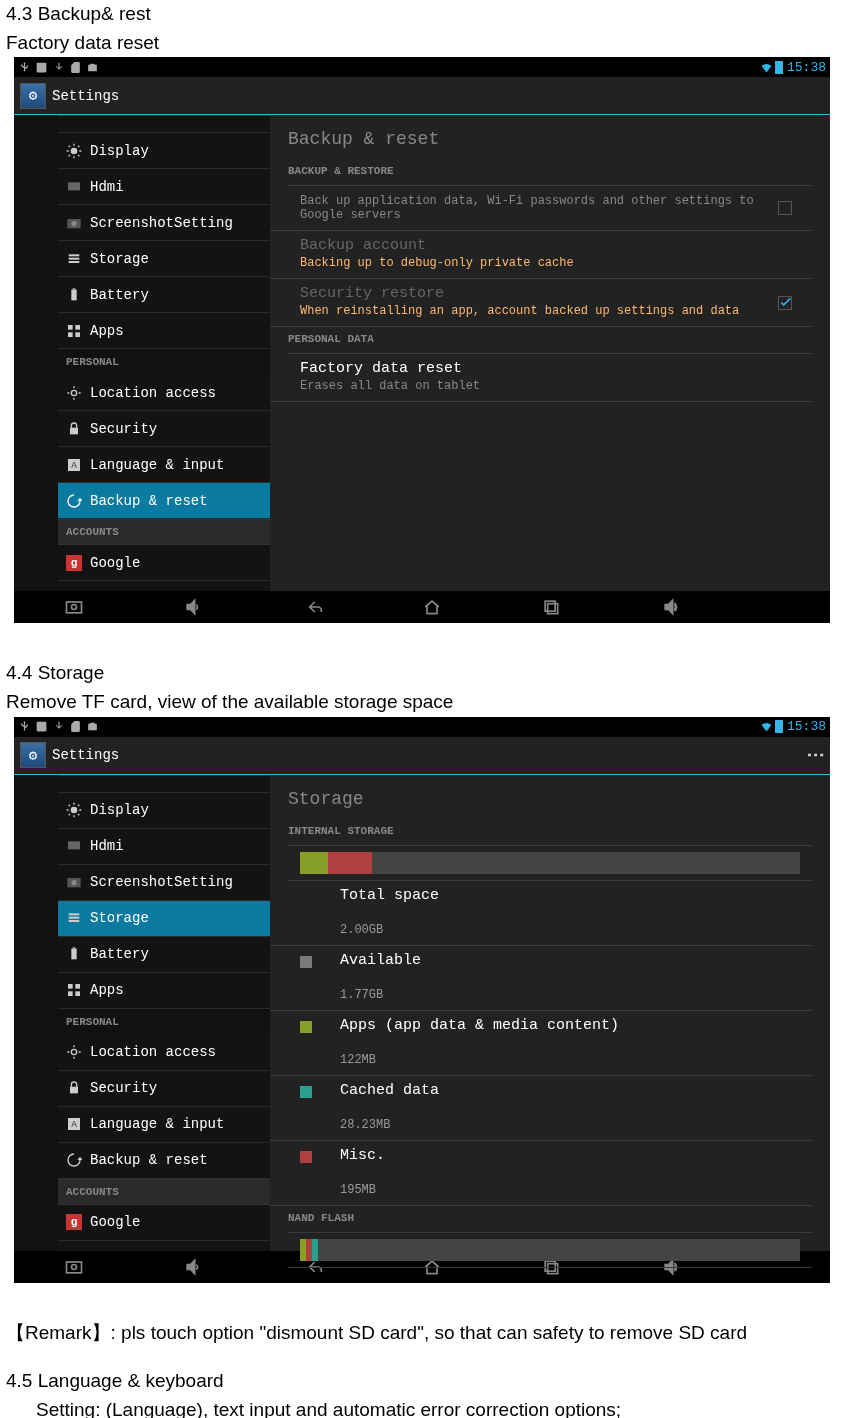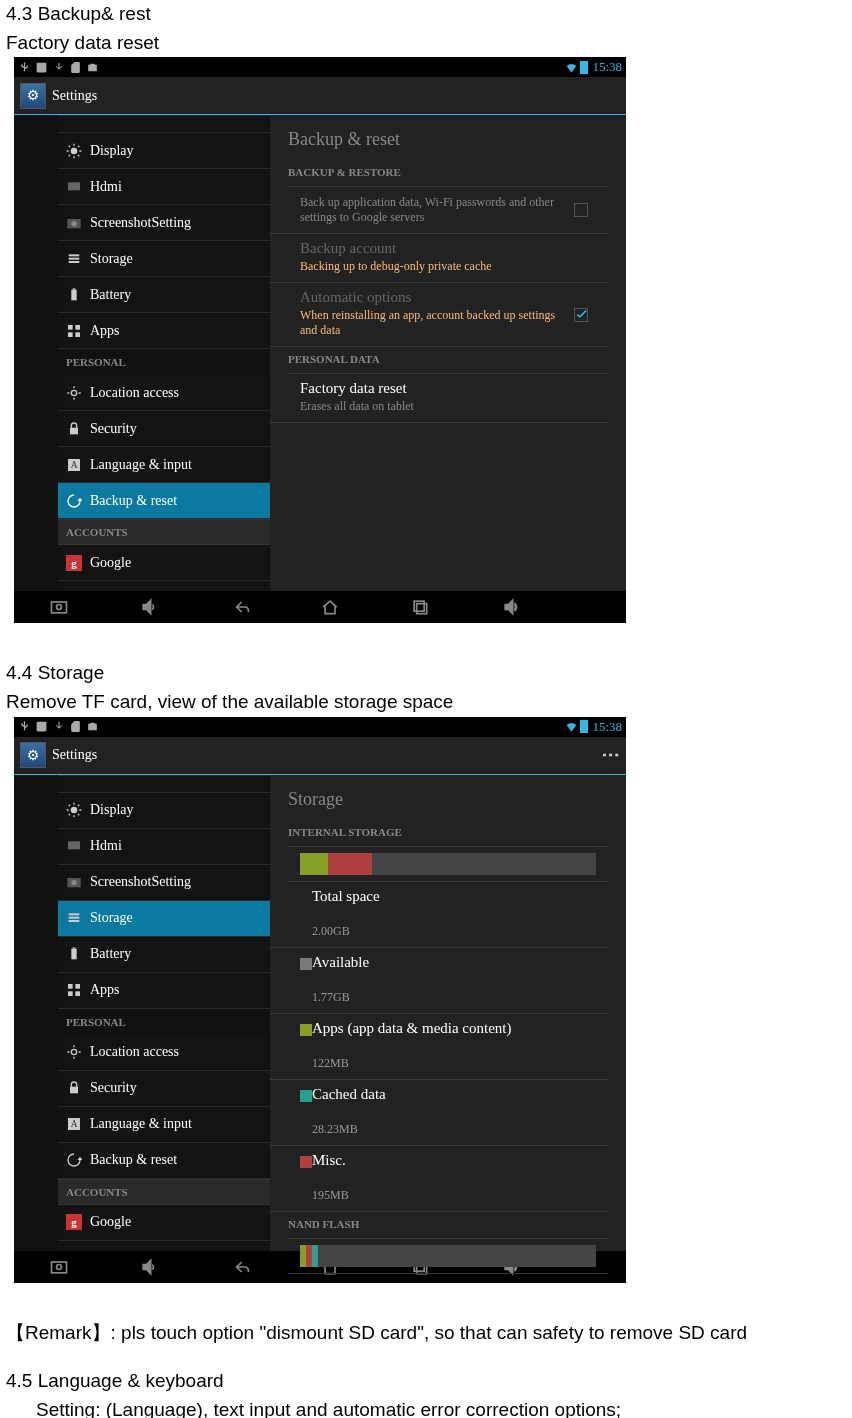--- a/index.html
+++ b/index.html
@@ -3,21 +3,21 @@
   <meta charset="utf-8">
   <style>
     * { box-sizing: border-box; margin: 0; padding: 0; }
     body { font-family: Arial, sans-serif; background: #fff; width: 852px; }
     .doc-text { font-size: 19px; color: #000; padding: 2px 6px; line-height: 1.3; }
     .indent { padding-left: 36px; }
     .spacer { height: 20px; }
     .spacer-lg { height: 36px; }
     
     
-    .screenshot { width: 612px; margin-left: 14px; background: #000; font-family: Liberation Serif, serif; }
+    .screenshot { width: 816px; margin-left: 14px; background: #000; font-family: Liberation Mono, monospace; }
     .statusbar { height: 20px; background: #000; display: flex; justify-content: space-between; align-items: center; padding: 0 4px; font-size: 11px; }
     .statusbar-left { display: flex; gap: 4px; color: #aaa; }
     .statusbar-right { display: flex; align-items: center; gap: 2px; }
     .sb-icon { width: 13px; height: 13px; fill: #aaa; }
     .wifi-icon { fill: #33b5e5; }
     .battery { width: 8px; height: 13px; background: #33b5e5; border: 1px solid #33b5e5; }
     .clock { color: #33b5e5; font-size: 13px; margin-left: 2px; }
     
     .actionbar { height: 38px; background: #222; display: flex; align-items: center; padding: 0 6px; border-bottom: 1px solid #33b5e5; }
     .ab-icon { width: 26px; height: 26px; background: linear-gradient(#3b6fa6, #1e4a7a); border:1px solid #555; display:flex; align-items:center; justify-content:center; margin-right: 6px; }
@@ -47,21 +47,21 @@
     .ci-check { position:absolute; right:20px; top:50%; transform:translateY(-50%); width:14px; height:14px; border:1px solid #555; }
     .ci-check.on svg{ width:18px; height:18px; fill:#33b5e5; position:absolute; top:-3px; left:-2px;}
     
     .navbar { height: 32px; background: #000; display:flex; justify-content:space-around; align-items:center; }
     .nav-icon-stroke { width: 20px; height: 20px; stroke: #888; fill:none; stroke-width:2; }
     
     
     .storage-bar { height: 22px; margin: 6px 30px 6px 30px; background: #444; display:flex; }
     .seg-olive { width: 28px; background:#88a028; }
     .seg-red { width: 44px; background:#b04040; }
-    .storage-row { display:flex; align-items:flex-start; padding: 6px 30px 8px; border-bottom:1px solid #3a3a3a; margin-right:18px; gap:0; }
+    .storage-row { display:flex; align-items:flex-start; padding: 6px 30px 8px; border-bottom:1px solid #3a3a3a; margin-right:18px; gap:28px; }
     .storage-swatch { width:12px; height:12px; margin-top:4px; flex-shrink:0; }
     .sw-none { background:transparent; }
     .sw-gray { background:#7a7a7a; }
     .sw-olive { background:#88a028; }
     .sw-teal { background:#2aa090; }
     .sw-red { background:#b04040; }
     .storage-text .t { color:#fff; font-size:15px; }
     .storage-text .v { color:#999; font-size:12px; margin-top:19px; }
     .storage-bar2 { height:22px; margin:6px 30px 6px 30px; background:#444; display:flex; }
     .seg2a {width:6px; background:#88a028;}
@@ -194,21 +194,21 @@
       <div class="link-line"></div>
       <div class="content-item">
         <div class="ci-sub">Back up application data, Wi-Fi passwords and other settings to Google servers</div>
         <div class="ci-check"></div>
       </div>
       <div class="content-item">
         <div class="ci-title disabled">Backup account</div>
         <div class="ci-sub disabled">Backing up to debug-only private cache</div>
       </div>
       <div class="content-item">
-        <div class="ci-title disabled">Automatic options</div>
+        <div class="ci-title disabled">Security restore</div>
         <div class="ci-sub disabled">When reinstalling an app, account backed up settings and data</div>
         <div class="ci-check on">
             <svg viewBox="0 0 24 24">
               <path d="M9 16l-4-4 1.5-1.5L9 13l8-8L18.5 6.5z"></path>
             </svg>
           </div>
       </div>
       <div class="content-section">PERSONAL DATA</div>
       <div class="link-line"></div>
       <div class="content-item">

